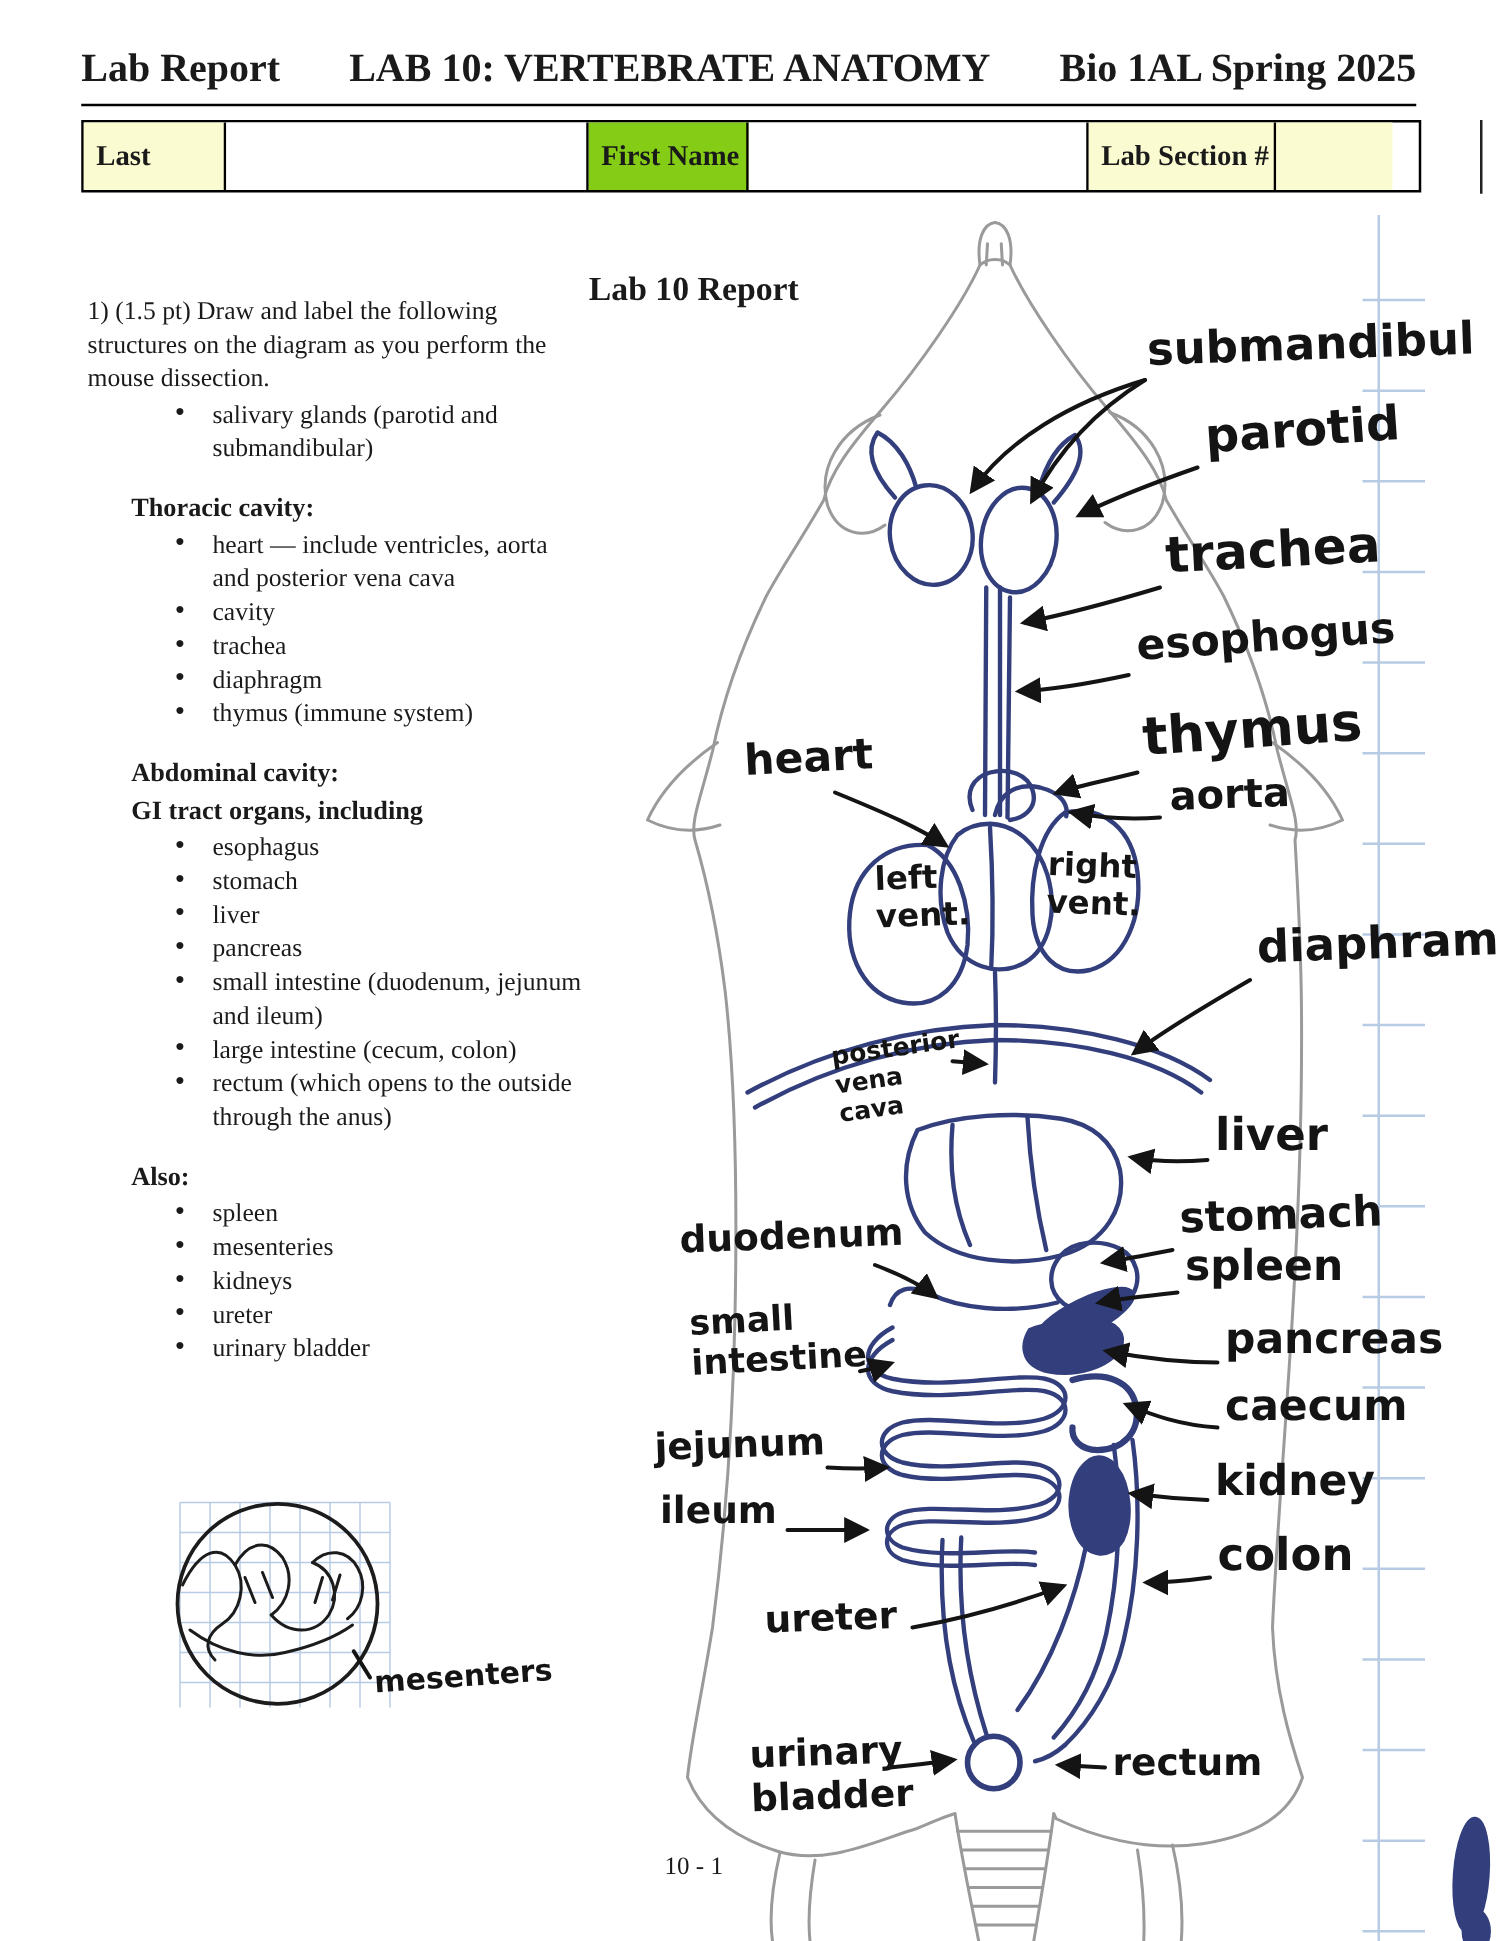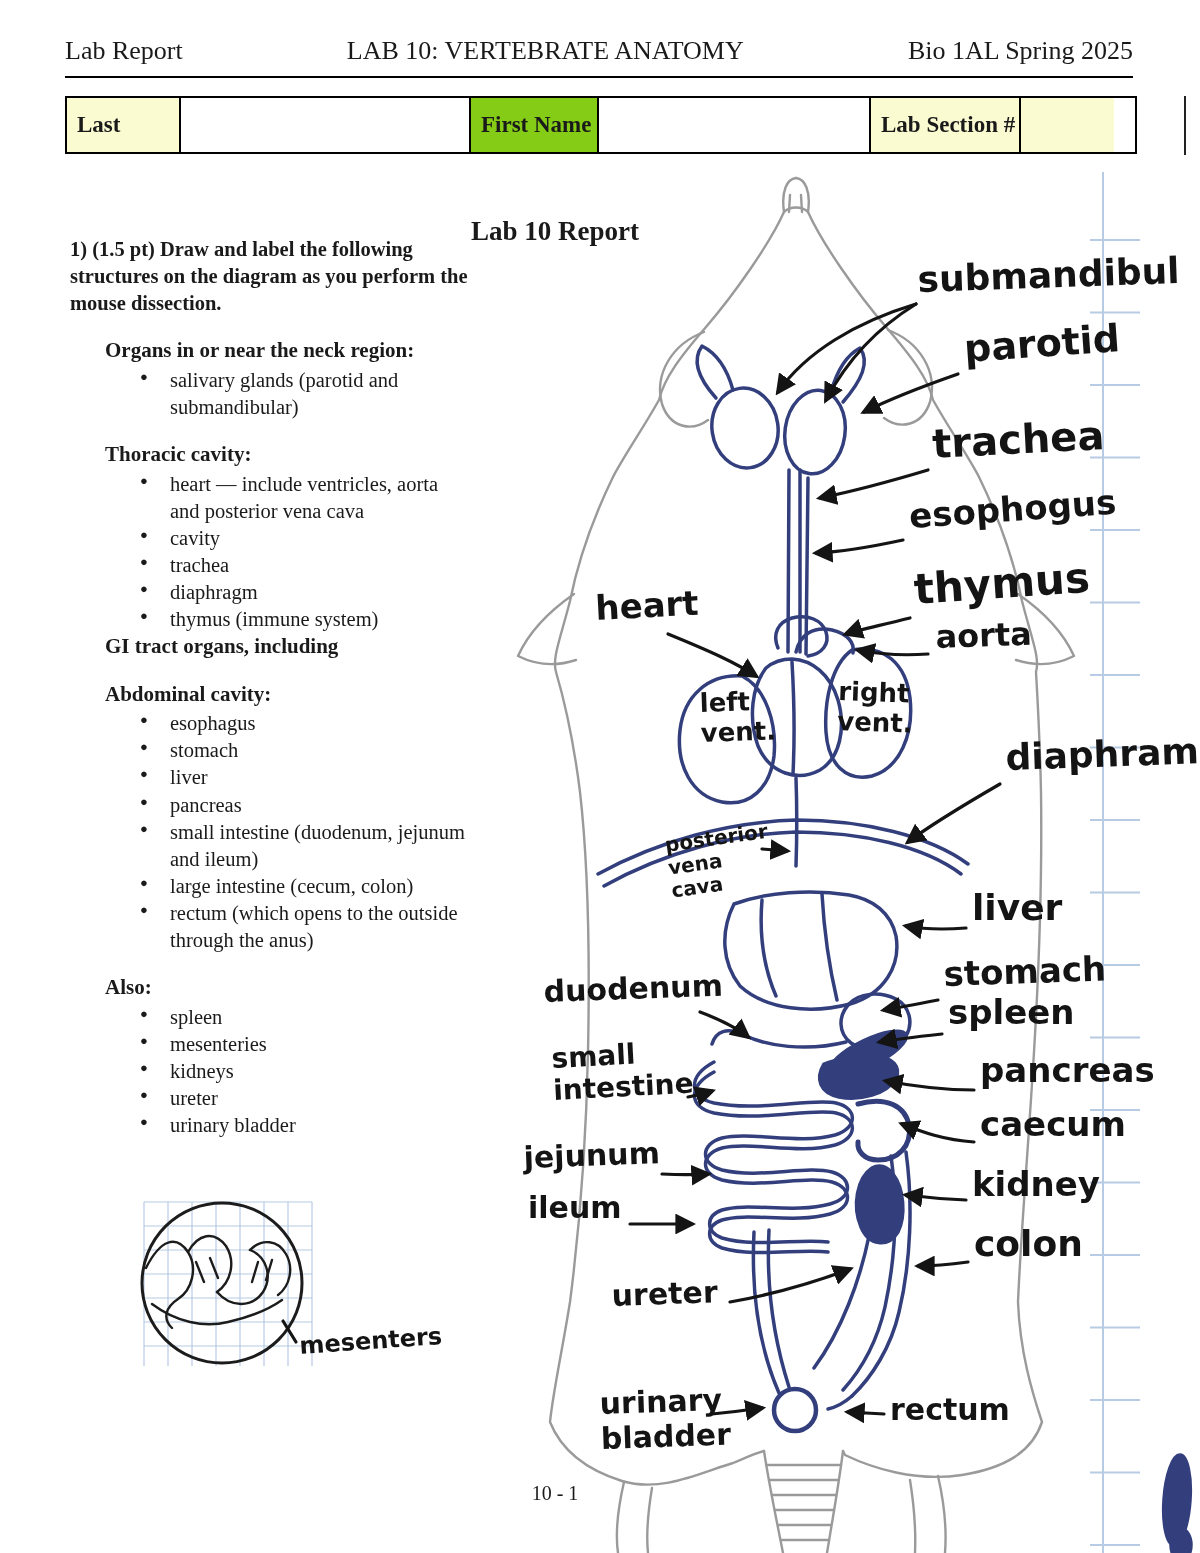--- a/index.html
+++ b/index.html
@@ -1,38 +1,38 @@
 <!DOCTYPE html>
 <html style="--ink-blue: #333f7d; --pencil-gray: #9a9a9a; --notebook-blue: #b8cbe4; --field-yellow: #fbfbd2;"><head>
 <meta charset="utf-8">
 <style>
   html,body{margin:0;padding:0;background:#fff;}
   .page{position:relative;width:1200px;height:1553px;background:#fff;overflow:hidden;
         font-family:"Liberation Serif",serif;color:#1a1a1a;}
   
   .doc-header{position:absolute;top:36px;left:65px;width:1068px;display:flex;
-        justify-content:space-between;align-items:baseline;font-weight:normal;font-size:26px;
+        justify-content:space-between;align-items:baseline;font-weight:bold;font-size:32px;
         border-bottom:2px solid #000;padding-bottom:10px;}
   
   .name-table{position:absolute;top:96px;left:65px;width:1068px;height:54px;display:flex;
         border:2.5px solid #000;box-sizing:content-box;}
   .name-table .cell{height:54px;line-height:54px;box-sizing:border-box;border-right:2.5px solid #000;
         font-weight:bold;font-size:23px;padding-left:10px;overflow:hidden;}
   .name-table .cell:last-child{border-right:none;}
   .c-lbl-y{background:var(--field-yellow,#fbfbd2);}
   .c-lbl-w{background:#84cc16;}
   .c-inp-w{background:#fff;}
   .c-inp-y{background:var(--field-yellow,#fbfbd2);}
   .w135{width:114px}.w290{width:290px}.w128{width:128px}.w272{width:272px}.w150{width:150px}.w93{width:93px}
   .tbl-endmark{position:absolute;top:96px;left:1184px;width:0;height:59px;border-left:2.5px solid #222;}
   
   .report-title{position:absolute;top:198px;left:70px;width:970px;text-align:center;
         font-size:27px;font-weight:bold;}
   .left-col{position:absolute;top:236px;left:70px;width:402px;font-size:20.5px;line-height:1.32;}
-  .left-col p{margin:0;font-weight:bold;}
+  .left-col p{margin:0;}
   .section .heading{font-weight:bold;margin:20px 0 2px 35px;font-size:21px;}
   .section .heading.sub{margin-top:0;}
   .section ul{margin:2px 0 0 0;padding-left:100px;list-style:none;}
   .section li{position:relative;}
   .section li .bullet{position:absolute;left:-30px;top:1px;font-size:13px;}
   .note{margin-top:28px;}
   .page-footer{position:absolute;top:1482px;left:70px;width:970px;text-align:center;font-size:20px;}
   
   #diagram{position:absolute;left:0;top:0;pointer-events:none;}
   #outline path,#outline line{stroke:var(--pencil-gray,#9a9a9a);fill:none;stroke-width:2.4;
@@ -68,38 +68,37 @@
     <div class="cell c-inp-y w93"></div>
   </div>
   <div class="tbl-endmark"></div>
 
   <h1 class="report-title">Lab 10 Report</h1>
 
   <div class="left-col">
     <p>1) (1.5 pt) Draw and label the following structures on the diagram as you perform the mouse dissection.</p>
     <div id="sections">
         <div class="section">
-          <div class="heading">Organs in or near the neck region:</div>
           <ul>
             <li><span class="bullet">●</span><span>salivary glands (parotid and submandibular)</span></li>
           </ul>
         </div>
         <div class="section">
           <div class="heading">Thoracic cavity:</div>
           <ul>
             <li><span class="bullet">●</span><span>heart — include ventricles, aorta and posterior vena cava</span></li>
             <li><span class="bullet">●</span><span>cavity</span></li>
             <li><span class="bullet">●</span><span>trachea</span></li>
             <li><span class="bullet">●</span><span>diaphragm</span></li>
             <li><span class="bullet">●</span><span>thymus (immune system)</span></li>
           </ul>
         </div>
         <div class="section">
+          <div class="heading">Abdominal cavity:</div>
           <div class="heading sub">GI tract organs, including</div>
-          <div class="heading">Abdominal cavity:</div>
           <ul>
             <li><span class="bullet">●</span><span>esophagus</span></li>
             <li><span class="bullet">●</span><span>stomach</span></li>
             <li><span class="bullet">●</span><span>liver</span></li>
             <li><span class="bullet">●</span><span>pancreas</span></li>
             <li><span class="bullet">●</span><span>small intestine (duodenum, jejunum and ileum)</span></li>
             <li><span class="bullet">●</span><span>large intestine (cecum, colon)</span></li>
             <li><span class="bullet">●</span><span>rectum (which opens to the outside through the anus)</span></li>
           </ul>
         </div>

